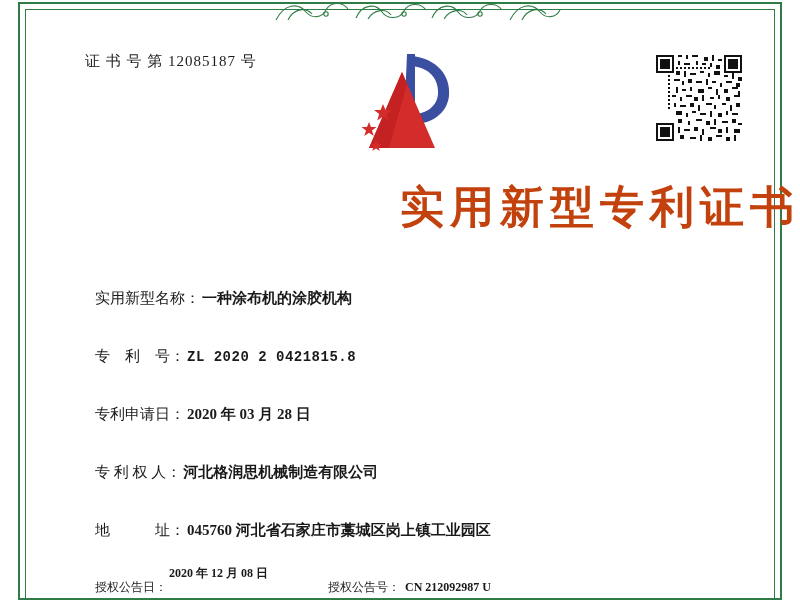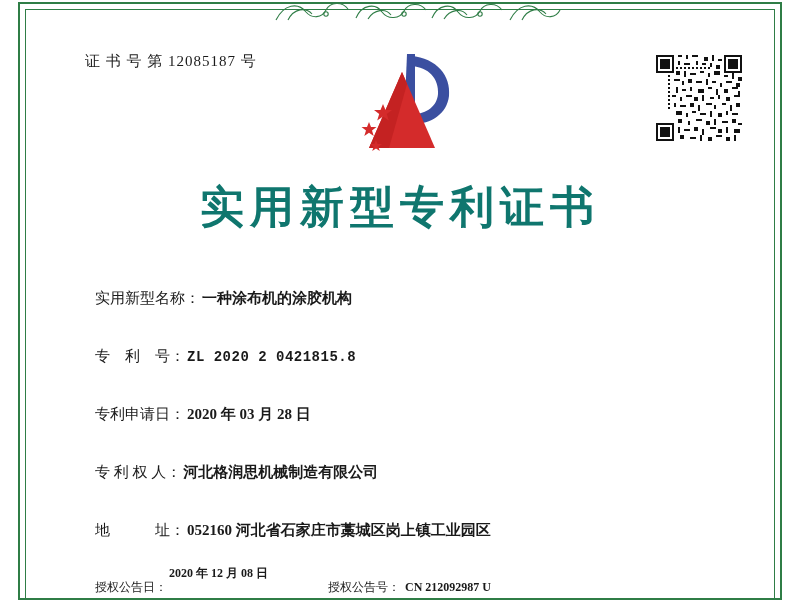--- a/index.html
+++ b/index.html
@@ -81,25 +81,25 @@
     height: 86px;
   }
   .qr svg { display: block; }
 
   
   .main-title {
     position: absolute;
     left: 0;
     right: 0;
     top: 178px;
-    text-align: center;
+    text-align: right;
     font-size: 44px;
     font-weight: bold;
     letter-spacing: 6px;
-    color: #0f766e;
+    color: #c2410c;
     font-family: "Liberation Serif", "DejaVu Serif", serif;
   }
 
   
   .fields {
     position: absolute;
     left: 95px;
     top: 275px;
     right: 60px;
   }
@@ -330,21 +330,21 @@
       <span class="field-value">2020 年 03 月 28 日</span>
     </div>
 
     <div class="field-row">
       <span class="field-label">专 利 权 人：</span>
       <span class="field-value">河北格润思机械制造有限公司</span>
     </div>
 
     <div class="field-row">
       <span class="field-label">地　　　址：</span>
-      <span class="field-value">052160 河北省石家庄市藁城区岗上镇工业园区</span>
+      <span class="field-value">045760 河北省石家庄市藁城区岗上镇工业园区</span>
     </div>
 
     <div class="row-bottom">
       <span class="field-label">授权公告日：</span>
       <span class="field-value">2020 年 12 月 08 日</span>
       <span class="pair-right">
         <span class="field-label">授权公告号：</span>
         <span class="field-value">CN 212092987 U</span>
       </span>
     </div>

